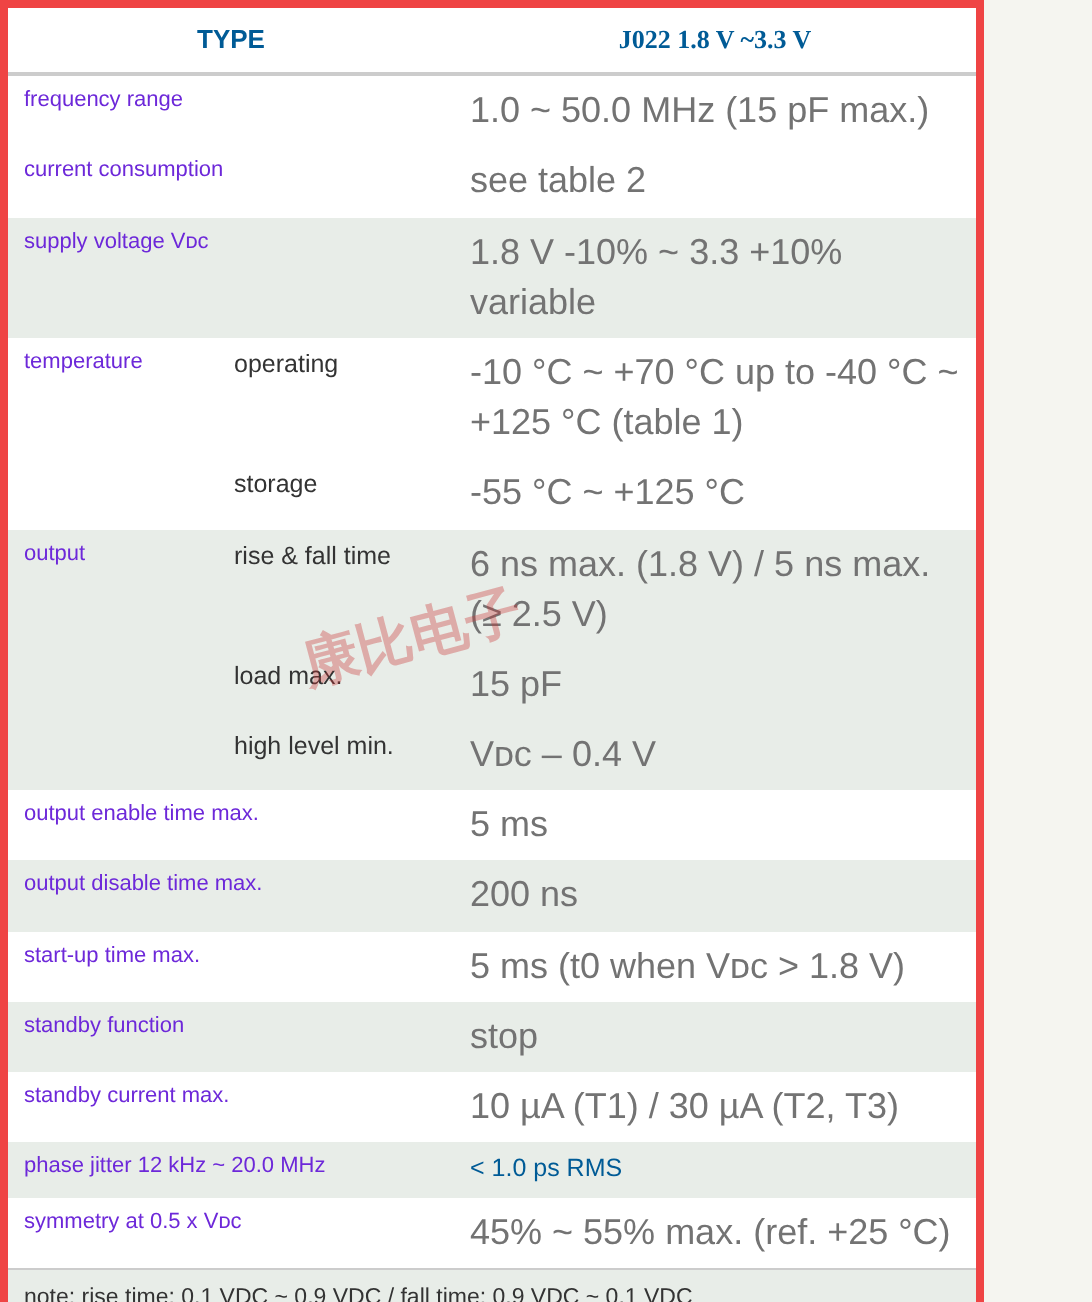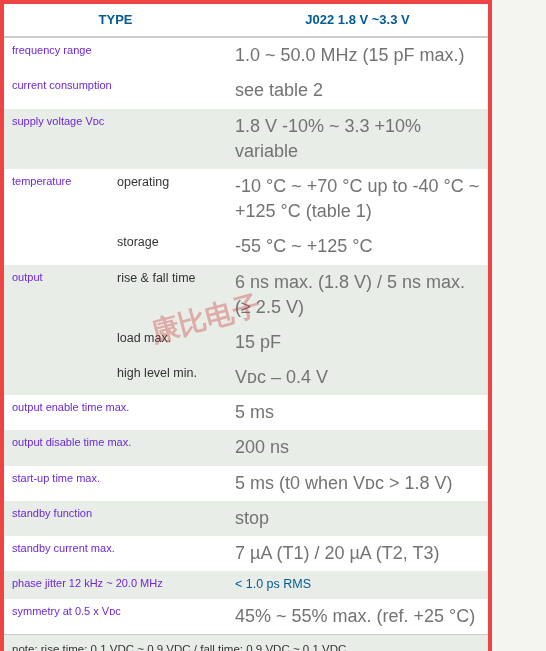--- a/index.html
+++ b/index.html
@@ -35,20 +35,21 @@
     }
     .header-type {
       color: #005b96;
       font-weight: bold;
       font-size: 13px;
     }
     .header-value {
       color: #222;
       font-weight: bold;
       font-size: 13px;
+      font-family: Liberation Serif, serif;
     }
     
     tr.even-row { background: #e8ede8; }
     tr.odd-row { background: #fff; }
 
     .col-cat {
       width: 105px;
       color: #6d28d9;
       font-size: 11px;
     }
@@ -152,21 +153,21 @@
           <tr class="odd-row">
             <td class="col-cat" colspan="2">start-up time max.</td>
             <td class="col-val">5 ms (t0 when Vᴅᴄ &gt; 1.8 V)</td>
           </tr>
           <tr class="even-row">
             <td class="col-cat" colspan="2">standby function</td>
             <td class="col-val">stop</td>
           </tr>
           <tr class="odd-row">
             <td class="col-cat" colspan="2">standby current max.</td>
-            <td class="col-val">7 µA (T1) / 20 µA (T2, T3)</td>
+            <td class="col-val">10 µA (T1) / 30 µA (T2, T3)</td>
           </tr>
           <tr class="even-row">
             <td class="col-cat" colspan="2">phase jitter 12 kHz ~ 20.0 MHz</td>
             <td class="col-val-blue">&lt; 1.0 ps RMS</td>
           </tr>
           <tr class="odd-row">
             <td class="col-cat" colspan="2">symmetry at 0.5 x Vᴅᴄ</td>
             <td class="col-val">45% ~ 55% max. (ref. +25 °C)</td>
           </tr>
           <tr class="note-row">

